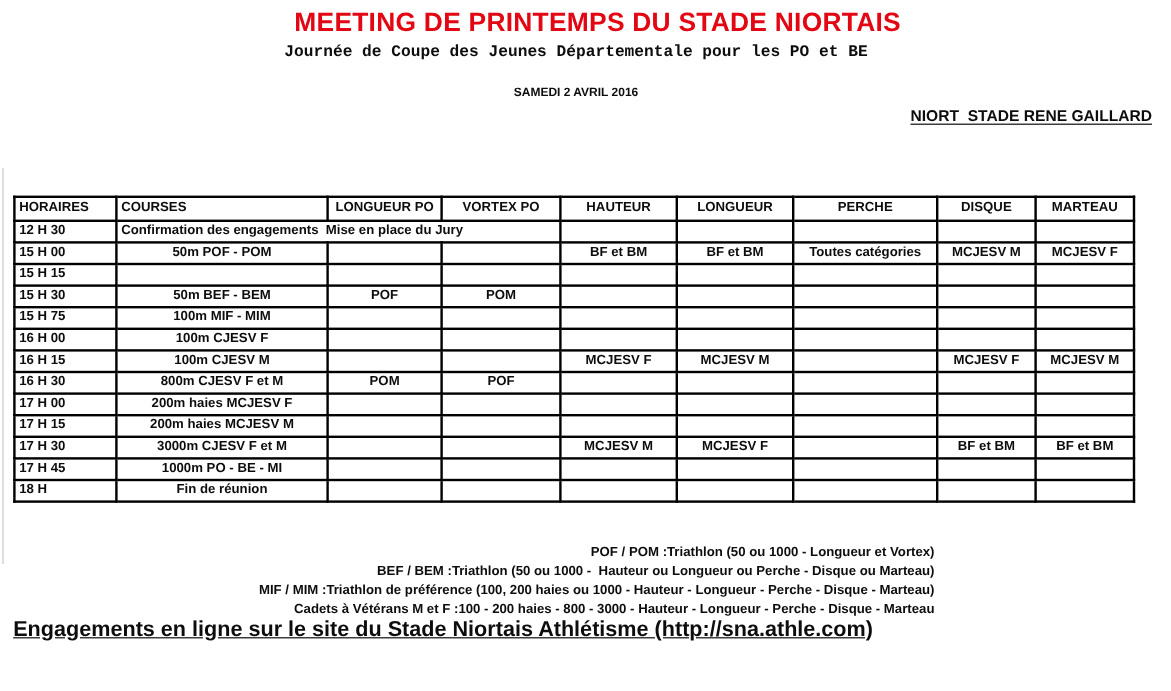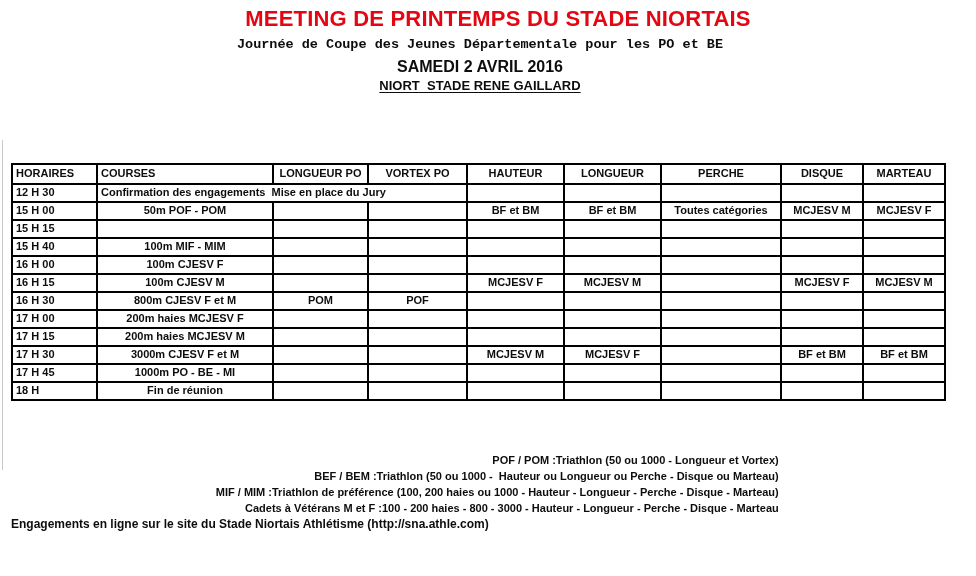--- a/index.html
+++ b/index.html
@@ -34,30 +34,31 @@
     letter-spacing: 0.2px;
     padding-left: 36px;
   }
   .doc-subtitle {
     margin-top: 6px;
     font-size: 13.5px;
     line-height: 15px;
     font-family: Liberation Mono, monospace;
   }
   .doc-date {
-    margin-top: 6px;
-    font-size: 16px;
+    margin-top: 17px;
+    font-size: 10px;
     line-height: 17px;
   }
   .doc-venue {
     margin-top: 3px;
     font-size: 13px;
     line-height: 15px;
     text-decoration: underline;
     text-underline-offset: 2px;
+    text-align: right;
   }
   table.schedule {
     position: absolute;
     left: 11px;
     top: 163px;
     width: 933px;
     border-collapse: collapse;
     table-layout: fixed;
   }
   table.schedule th, table.schedule td {
@@ -81,22 +82,23 @@
     font-size: 11px;
     line-height: 16px;
     text-align: right;
   }
   .footnote-line { white-space: nowrap; }
   .fn-label { display: inline-block; width: 261px; }
   .footer-note {
     position: absolute;
     left: 11px;
     top: 516px;
-    font-size: 12px;
+    font-size: 18px;
     line-height: 17px;
+    text-decoration: underline;
   }
 </style>
 </head>
 <body>
 
 <div class="page">
   <div class="scan-edge"></div>
 
   <div class="doc-header">
     <div class="doc-title" style="color: rgb(227, 6, 19);">MEETING DE PRINTEMPS DU STADE NIORTAIS</div>
@@ -156,21 +158,32 @@
           <td></td>
           <td></td>
           <td></td>
           <td></td>
           <td></td>
           <td></td>
           <td></td>
           <td></td>
         </tr>
         <tr>
-          <td class="al">15 H 40</td>
+          <td class="al">15 H 30</td>
+          <td>50m BEF - BEM</td>
+          <td>POF</td>
+          <td>POM</td>
+          <td></td>
+          <td></td>
+          <td></td>
+          <td></td>
+          <td></td>
+        </tr>
+        <tr>
+          <td class="al">15 H 75</td>
           <td>100m MIF - MIM</td>
           <td></td>
           <td></td>
           <td></td>
           <td></td>
           <td></td>
           <td></td>
           <td></td>
         </tr>
         <tr>

